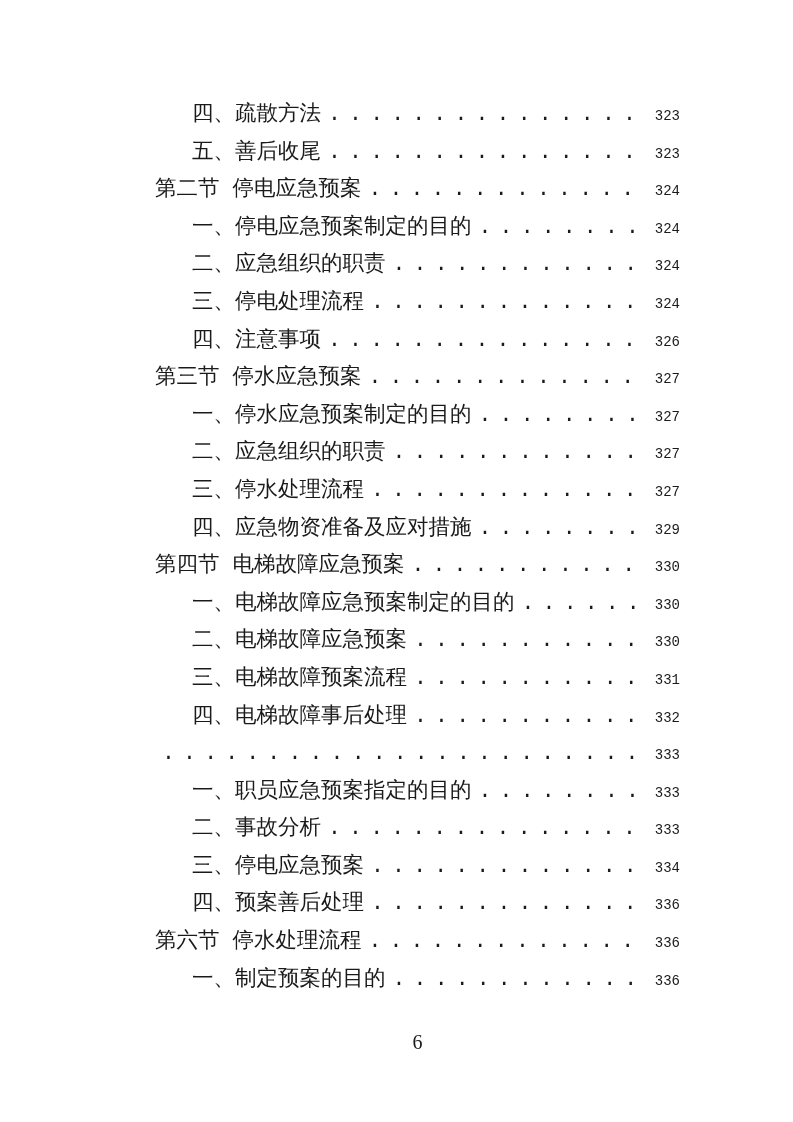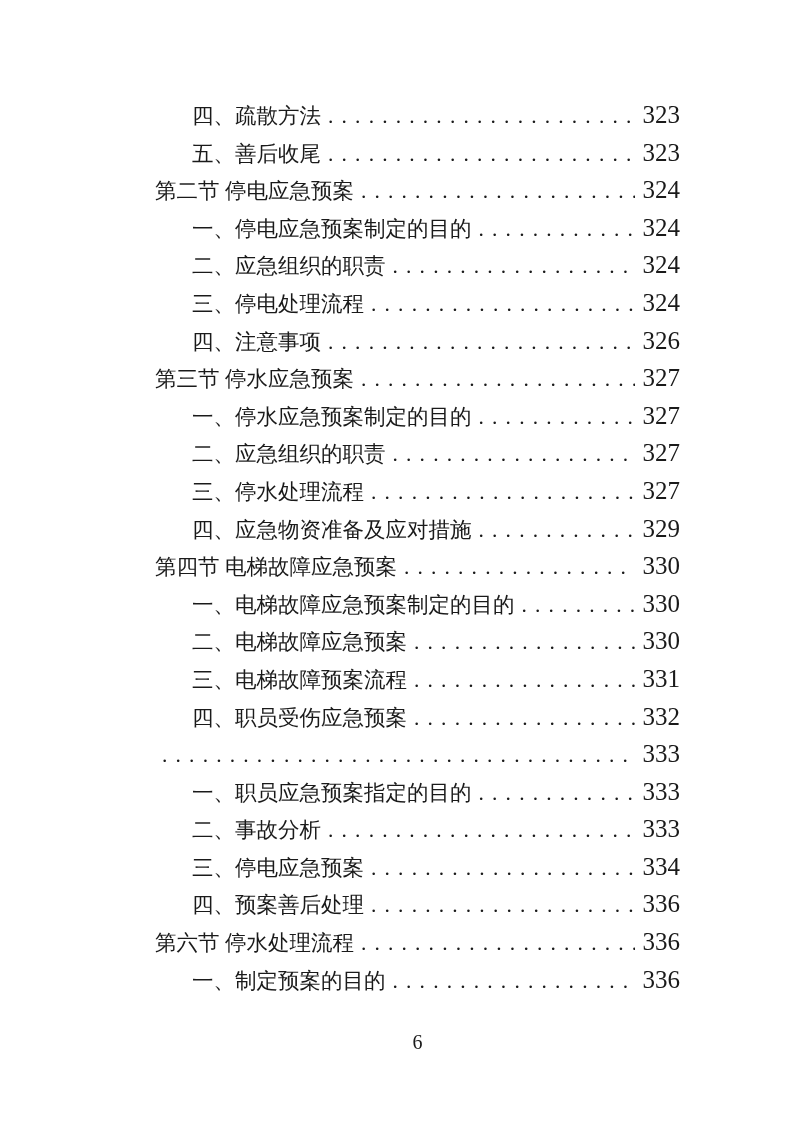--- a/index.html
+++ b/index.html
@@ -14,20 +14,21 @@
     background: #ffffff;
     overflow: hidden;
     font-family: "Liberation Serif", "DejaVu Serif", serif;
     color: #1a1a1a;
   }
   .toc {
     position: absolute;
     top: 96px;
     left: 155px;
     width: 525px;
+    font-family: Liberation Mono, monospace;
   }
   .toc-line {
     display: flex;
     align-items: baseline;
     height: 37.6px;
     line-height: 37.6px;
     font-size: 21.5px;
     white-space: nowrap;
   }
   .toc-line.sub {
@@ -45,21 +46,21 @@
   }
   .toc-dots::after {
     content: "................................................................................";
     letter-spacing: 0.38em;
     font-size: 21.5px;
   }
   .toc-page {
     flex: 0 0 auto;
     min-width: 42px;
     text-align: right;
-    font-size: 25px;
+    font-size: 14px;
   }
   .footer {
     position: absolute;
     top: 1028px;
     left: 155px;
     width: 525px;
     text-align: center;
     font-size: 20px;
     line-height: 28px;
   }
@@ -144,21 +145,21 @@
       <span class="toc-title">二、电梯故障应急预案</span>
       <span class="toc-dots"></span>
       <span class="toc-page">330</span>
     </div>
     <div class="toc-line sub">
       <span class="toc-title">三、电梯故障预案流程</span>
       <span class="toc-dots"></span>
       <span class="toc-page">331</span>
     </div>
     <div class="toc-line sub">
-      <span class="toc-title">四、职员受伤应急预案</span>
+      <span class="toc-title">四、电梯故障事后处理</span>
       <span class="toc-dots"></span>
       <span class="toc-page">332</span>
     </div>
     <div class="toc-line section">
       <span class="toc-dots"></span>
       <span class="toc-page">333</span>
     </div>
     <div class="toc-line sub">
       <span class="toc-title">一、职员应急预案指定的目的</span>
       <span class="toc-dots"></span>

